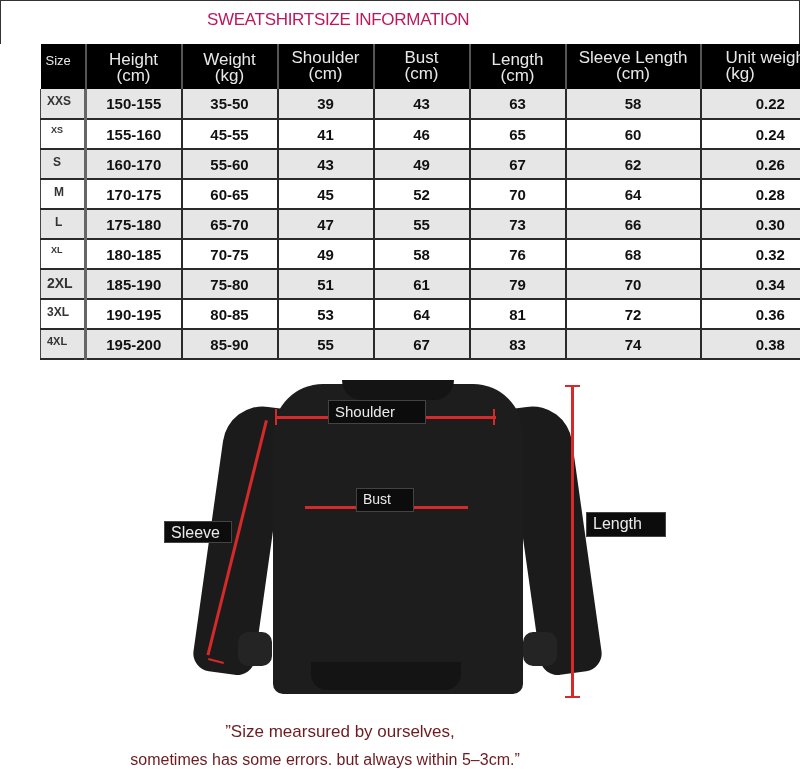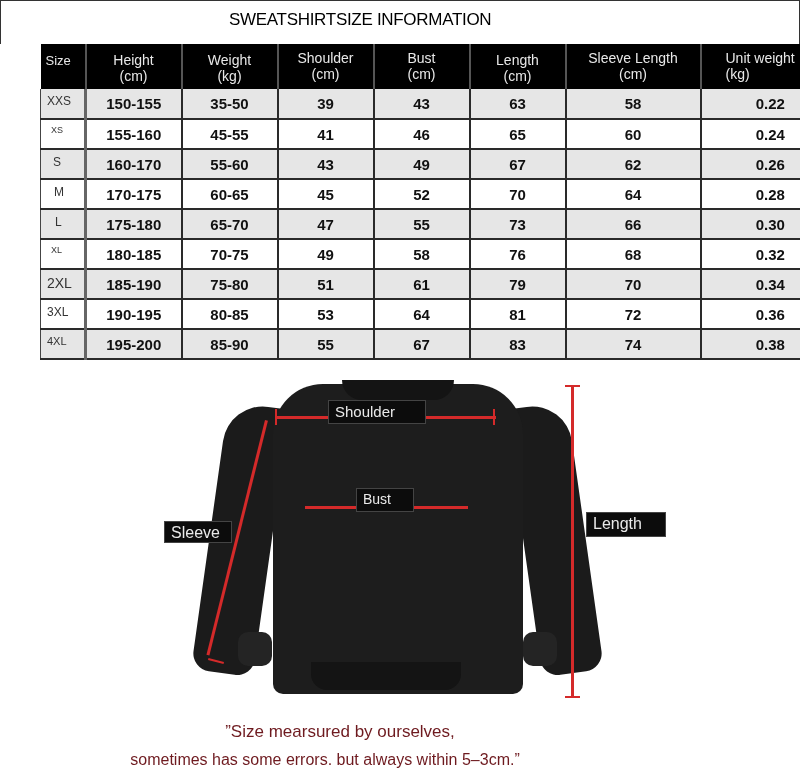--- a/index.html
+++ b/index.html
@@ -4,54 +4,54 @@
 <style>
   * { box-sizing: border-box; margin: 0; padding: 0; }
   html, body { width: 800px; height: 780px; background: #ffffff; overflow: hidden; }
   body { font-family: "Liberation Sans", sans-serif; position: relative; }
 
   .title-bar {
     position: absolute; left: 0; top: 0; width: 800px; height: 44px;
     border: 1px solid #333; border-bottom: none; background: #fff;
   }
   .title-text {
-    position: absolute; left: 228px; top: 9px;
-    font-size: 17px; color: #000000; letter-spacing: -0.3px;
+    position: absolute; left: 206px; top: 9px;
+    font-size: 17px; color: #be185d; letter-spacing: -0.3px;
   }
 
   table.size-table {
     position: absolute; left: 8px; top: 44px; width: 800px;
     border-collapse: collapse; table-layout: fixed; margin-left: 32px;
   }
   table.size-table col.c0 { width: 45px; }
   table.size-table col.c1 { width: 96px; }
   table.size-table col.c2 { width: 96px; }
   table.size-table col.c3 { width: 96px; }
   table.size-table col.c4 { width: 96px; }
   table.size-table col.c5 { width: 96px; }
   table.size-table col.c6 { width: 135px; }
   table.size-table col.c7 { width: 140px; }
 
   thead th {
     background: #000; color: #e8e8e8; font-weight: normal;
-    height: 45px; font-size: 14px; line-height: 16px;
+    height: 45px; font-size: 17px; line-height: 16px;
     border-left: 2px solid #555; vertical-align: middle;
     text-align: center; padding-top: 2px;
   }
   thead th:first-child { border-left: none; text-align: left; padding-left: 5px; font-size: 13px; vertical-align: top; padding-top: 9px; }
   thead th.th-unit { text-align: left; padding-left: 24px; vertical-align: top; padding-top: 6px; }
   thead th.th-shoulder, thead th.th-bust, thead th.th-sleeve { vertical-align: top; padding-top: 6px; }
   thead th .unit { display: block; }
 
   tbody td {
     height: 30px; text-align: center; font-weight: bold; font-size: 15px; color: #111;
     border: 2px solid #2a2a2a; border-top: none;
   }
   tbody td.size-cell {
-    font-weight: normal; font-size: 12px; color: #333; text-align: left;
+    font-weight: bold; font-size: 12px; color: #333; text-align: left;
     padding-left: 6px; vertical-align: top; padding-top: 5px;
     border-right: 3px solid #666;
   }
   tbody td.size-cell.small { font-size: 9px; padding-left: 10px; }
   tbody tr:nth-child(odd) td { background: #e6e6e6; }
   tbody tr:nth-child(even) td { background: #ffffff; }
   tbody td:first-child { border-left: 1px solid #444; }
   tbody td:last-child { border-right: 3px solid #14532d; }
 
   .diagram { position: absolute; left: 0; top: 370px; width: 800px; height: 350px; }

